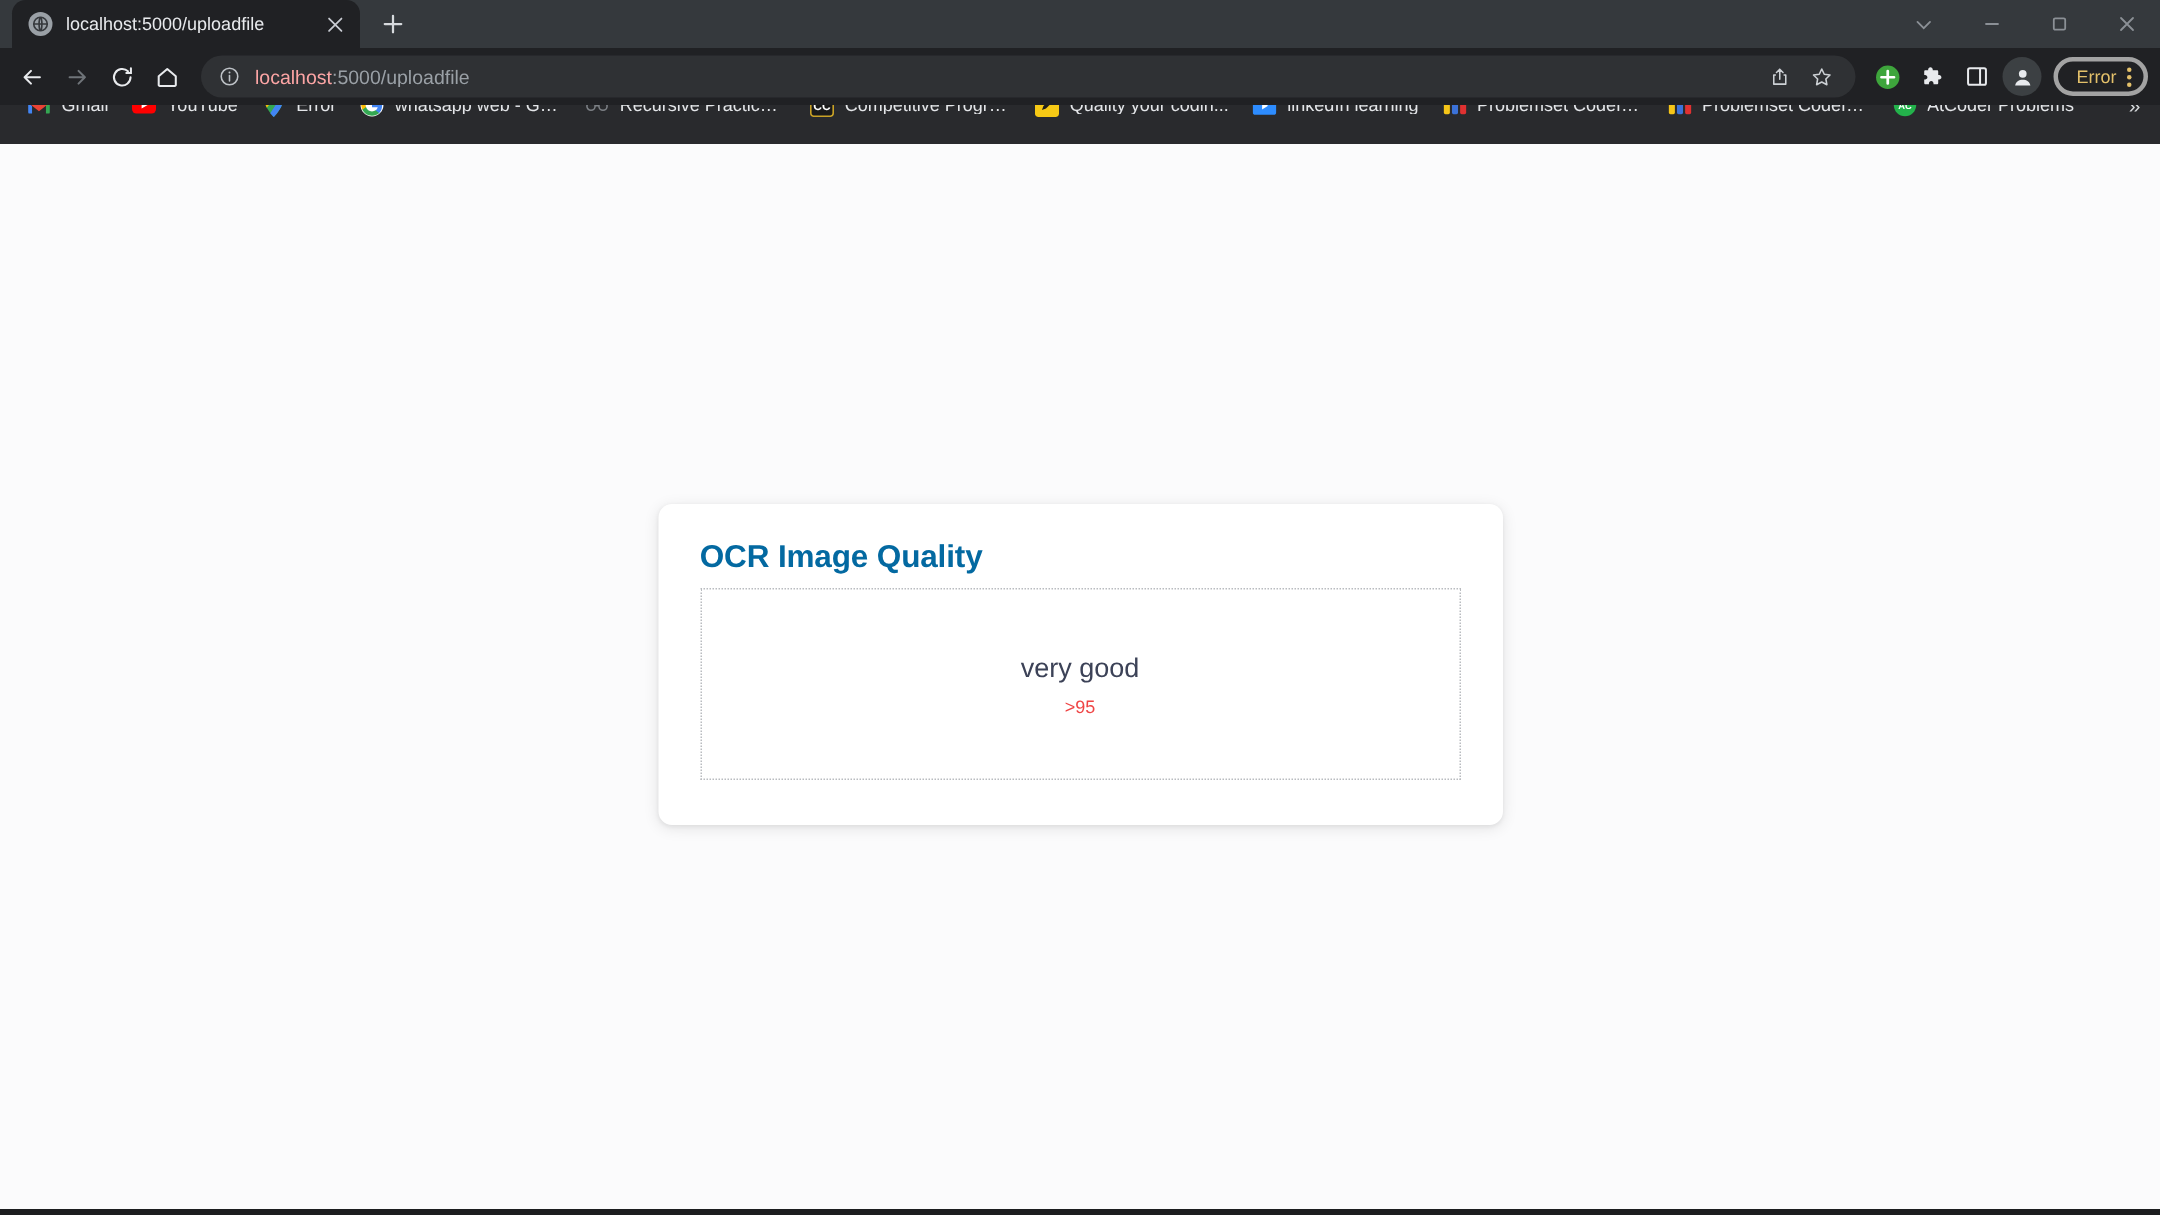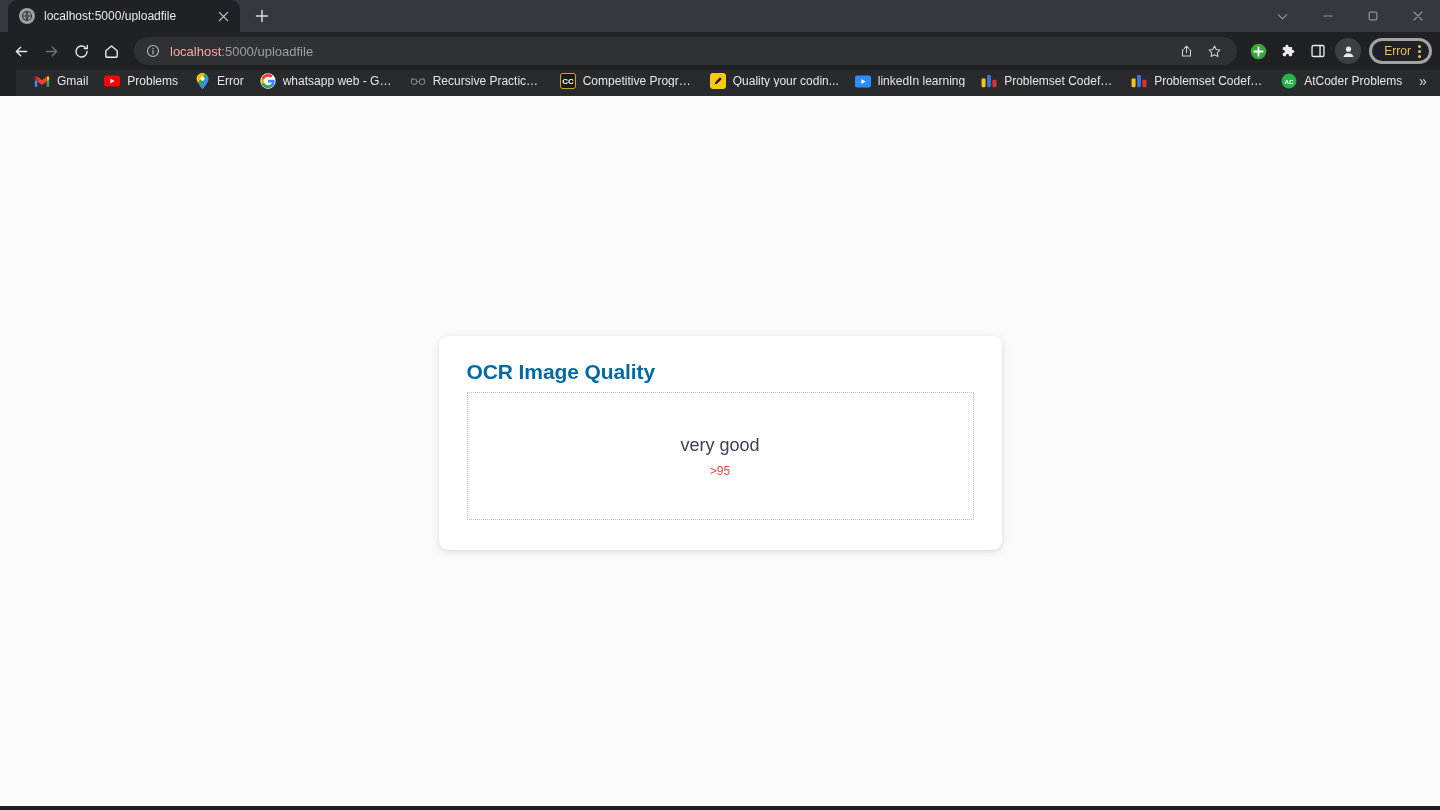--- a/index.html
+++ b/index.html
@@ -184,27 +184,26 @@
     border-radius: 50%;
     background: #e3c06a;
     display: block;
   }
 
   
   .bookmarks {
     height: 26px;
     background: #292a2d;
     display: flex;
-    align-items: flex-start;
-    padding: 0 6px 0 10px;
+    align-items: flex-end;
+    padding: 0 6px 15px 10px;
     gap: 0;
     flex: 0 0 26px;
     position: relative;
     overflow: hidden;
-    margin-left: 16px;
   }
   .bm {
     display: flex;
     align-items: center;
     gap: 7px;
     padding: 3px 8px;
     border-radius: 4px;
     flex: 0 0 auto;
     max-width: 150px;
   }
@@ -445,21 +444,21 @@
       <span class="bm-label">Gmail</span>
     </div>
 
     <div class="bm">
       <span class="bm-ico">
         <svg width="16" height="12" viewBox="0 0 20 14">
           <rect width="20" height="14" rx="3.6" fill="#ff0000"></rect>
           <path d="M8 4l5 3-5 3z" fill="#ffffff"></path>
         </svg>
       </span>
-      <span class="bm-label">Problems</span>
+      <span class="bm-label">YouTube</span>
     </div>
 
     <div class="bm">
       <span class="bm-ico">
         <svg width="13" height="16" viewBox="0 0 14 18">
           <path d="M7 0C3.2 0 .4 2.9.4 6.5c0 4.8 6.6 11.5 6.6 11.5s6.6-6.7 6.6-11.5C13.6 2.9 10.8 0 7 0z" fill="#34a853"></path>
           <path d="M7 0C3.2 0 .4 2.9.4 6.5c0 1.4.6 3 1.4 4.5L9.9.9A6.6 6.6 0 0 0 7 0z" fill="#fbbc04"></path>
           <path d="M12.3 3.1L4.4 15.1c1.4 1.8 2.6 2.9 2.6 2.9s6.6-6.7 6.6-11.5c0-1.3-.5-2.5-1.3-3.4z" fill="#4285f4"></path>
           <circle cx="7" cy="6.4" r="2.4" fill="#ffffff"></circle>
         </svg>

